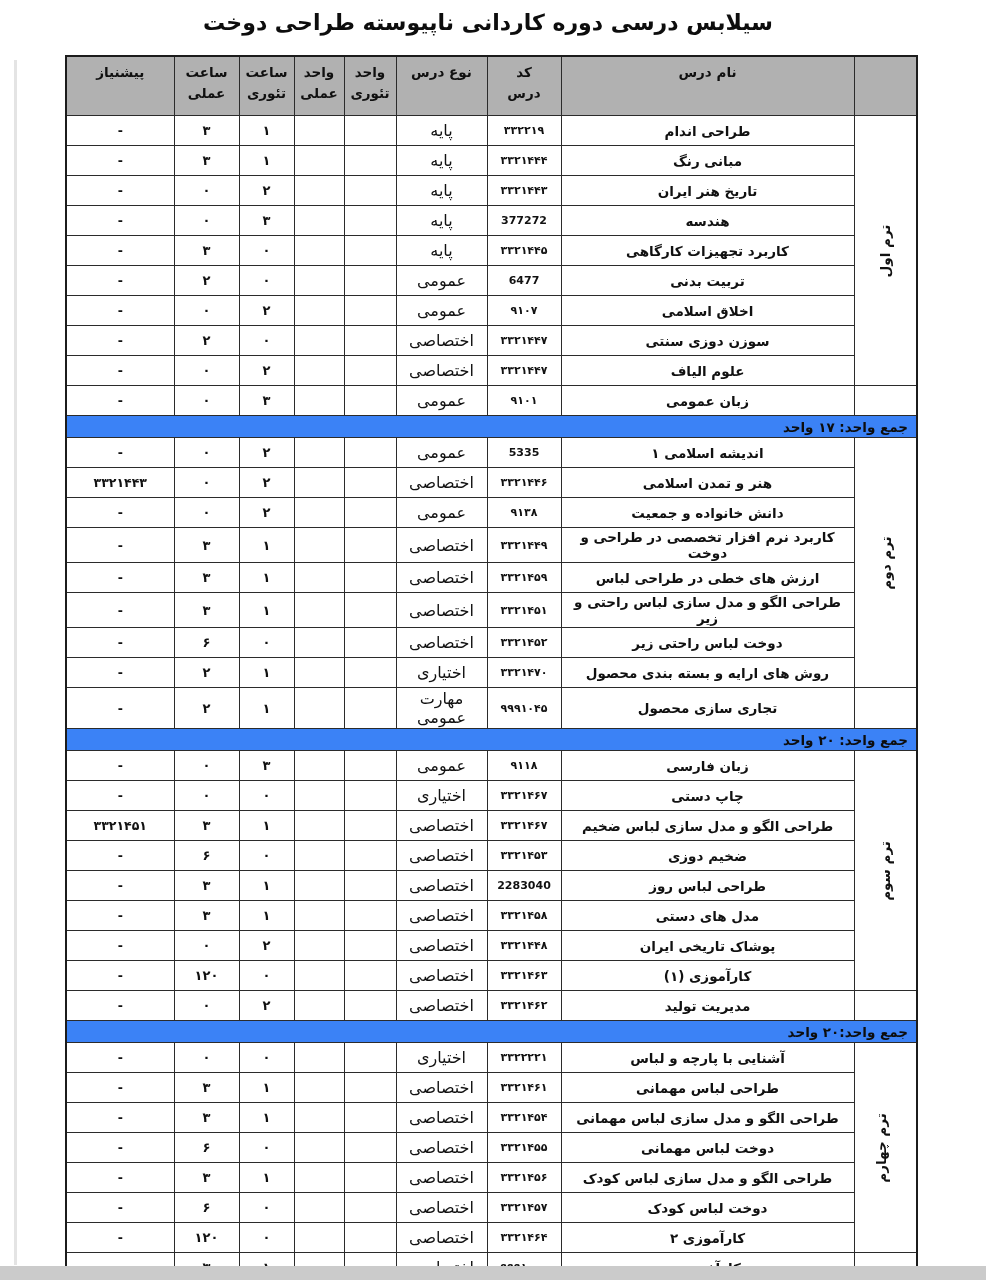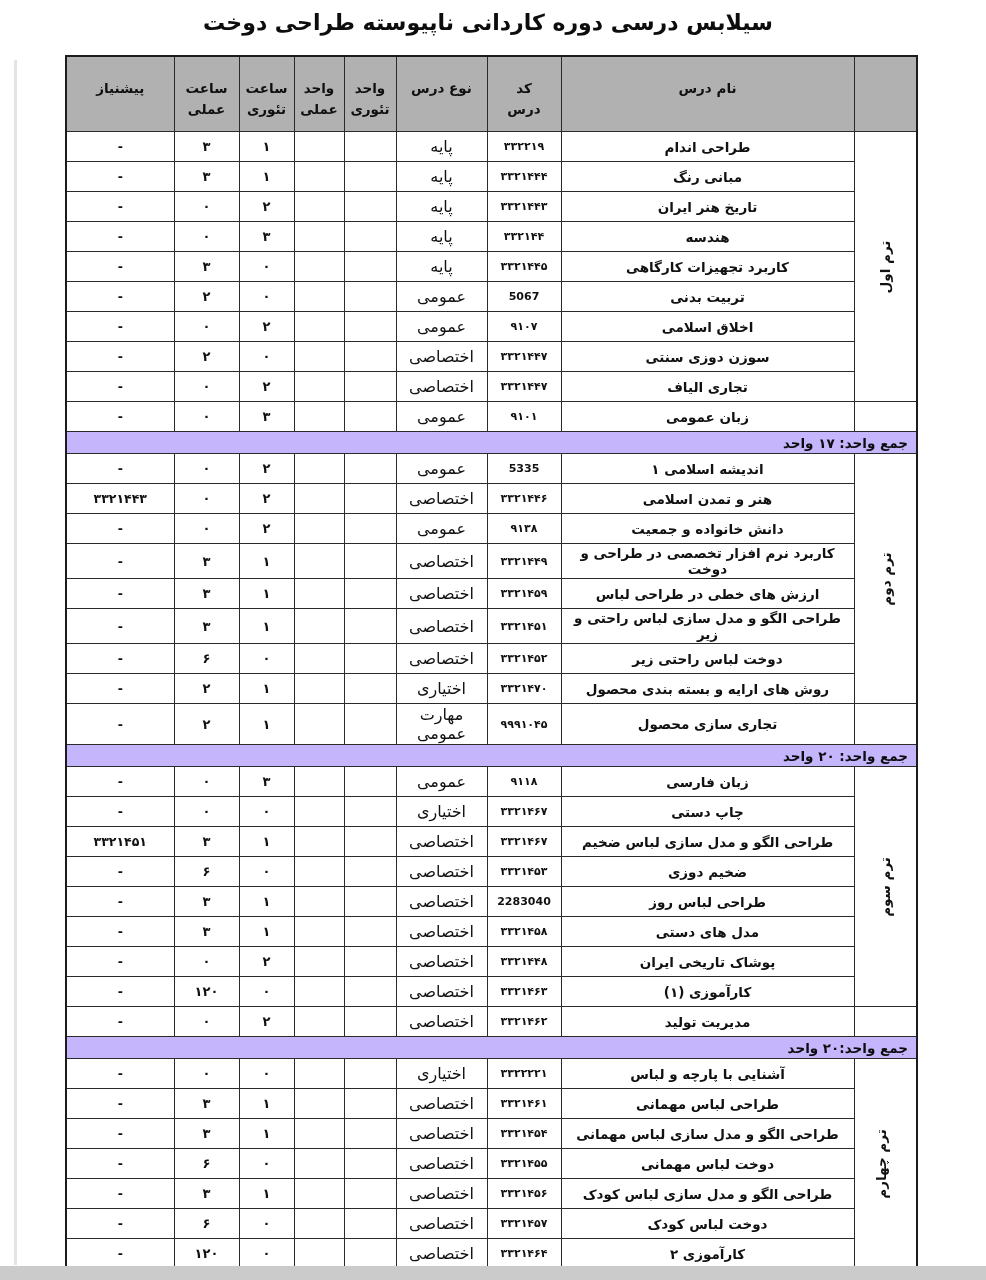--- a/index.html
+++ b/index.html
@@ -4,32 +4,32 @@
 <style>
   html,body{margin:0;padding:0;background:#ffffff;}
   body{font-family:"DejaVu Sans", sans-serif; color:#111;}
   .page{position:relative;width:986px;height:1280px;background:#ffffff;overflow:hidden;}
   .title{position:absolute;top:10px;right:5px;width:100%;text-align:center;
          font-size:22px;font-weight:bold;letter-spacing:0;color:#0d0d0d;}
   table.syllabus{position:absolute;top:55px;right:68px;width:852px;
          border-collapse:collapse;table-layout:fixed;direction:rtl;
          border:2px solid #1c1c1c;}
   th,td{border:1px solid #2b2b2b;overflow:hidden;}
-  thead th{background:#b1b1b1;height:52px;vertical-align:top;padding-top:21px;
+  thead th{background:#b1b1b1;height:52px;vertical-align:top;padding-top:5px;
          font-size:13.5px;font-weight:bold;line-height:21px;color:#101010;}
   tbody td{height:27px;text-align:center;vertical-align:middle;background:#fff;}
   td.name{font-weight:bold;font-size:13.5px;margin-left:26px;}
   td.code{font-weight:bold;font-size:11px;}
   td.type{font-size:16px;font-weight:normal;}
   td.num{font-size:13px;font-weight:bold;}
   td.pre{font-size:12.5px;font-weight:bold;}
   td.sem{background:#fff;text-align:center;vertical-align:middle;}
   td.sem .rot{display:inline-block;transform:rotate(-90deg);white-space:nowrap;
          font-weight:bold;font-size:13.5px;}
-  td.band{background:#c4b5fd;height:21px;text-align:right;padding:0 8px;
+  td.band{background:#3b82f6;height:21px;text-align:right;padding:0 8px;
          font-weight:bold;font-size:13.5px;color:#0d0d0d;}
   .page-edge-right{position:absolute;top:60px;left:14px;width:3px;height:1205px;background:#e4e4e4;}
   .scan-strip{position:absolute;left:0;top:1266px;width:986px;height:14px;background:#cbcbcb;}
 </style>
 </head>
 <body>
 
 <div class="page">
   <div class="title">سیلابس درسی دوره کاردانی ناپیوسته طراحی دوخت</div>
 
@@ -106,41 +106,41 @@
           <td class="code">۳۳۲۱۴۴۳</td>
           <td class="type">پایه</td>
           <td class="num"></td>
           <td class="num"></td>
           <td class="num">۲</td>
           <td class="num">۰</td>
           <td class="pre">-</td>
         </tr>
         <tr>
           <td class="name">هندسه</td>
-          <td class="code">۳۳۲۱۴۴</td>
+          <td class="code">377272</td>
           <td class="type">پایه</td>
           <td class="num"></td>
           <td class="num"></td>
           <td class="num">۳</td>
           <td class="num">۰</td>
           <td class="pre">-</td>
         </tr>
         <tr>
           <td class="name">کاربرد تجهیزات کارگاهی</td>
           <td class="code">۳۳۲۱۴۴۵</td>
           <td class="type">پایه</td>
           <td class="num"></td>
           <td class="num"></td>
           <td class="num">۰</td>
           <td class="num">۳</td>
           <td class="pre">-</td>
         </tr>
         <tr>
           <td class="name">تربیت بدنی</td>
-          <td class="code">5067</td>
+          <td class="code">6477</td>
           <td class="type">عمومی</td>
           <td class="num"></td>
           <td class="num"></td>
           <td class="num">۰</td>
           <td class="num">۲</td>
           <td class="pre">-</td>
         </tr>
         <tr>
           <td class="name">اخلاق اسلامی</td>
           <td class="code">۹۱۰۷</td>
@@ -155,21 +155,21 @@
           <td class="name">سوزن دوزی سنتی</td>
           <td class="code">۳۳۲۱۴۴۷</td>
           <td class="type">اختصاصی</td>
           <td class="num"></td>
           <td class="num"></td>
           <td class="num">۰</td>
           <td class="num">۲</td>
           <td class="pre">-</td>
         </tr>
         <tr>
-          <td class="name">تجاری الیاف</td>
+          <td class="name">علوم الیاف</td>
           <td class="code">۳۳۲۱۴۴۷</td>
           <td class="type">اختصاصی</td>
           <td class="num"></td>
           <td class="num"></td>
           <td class="num">۲</td>
           <td class="num">۰</td>
           <td class="pre">-</td>
         </tr>
         <tr>
           <td class="sem"></td>

